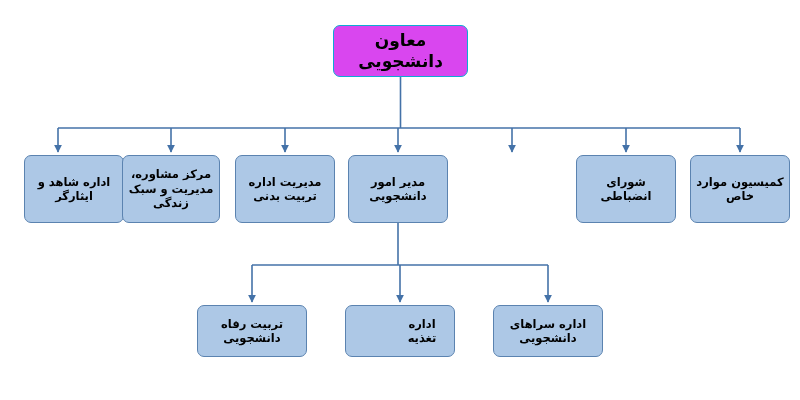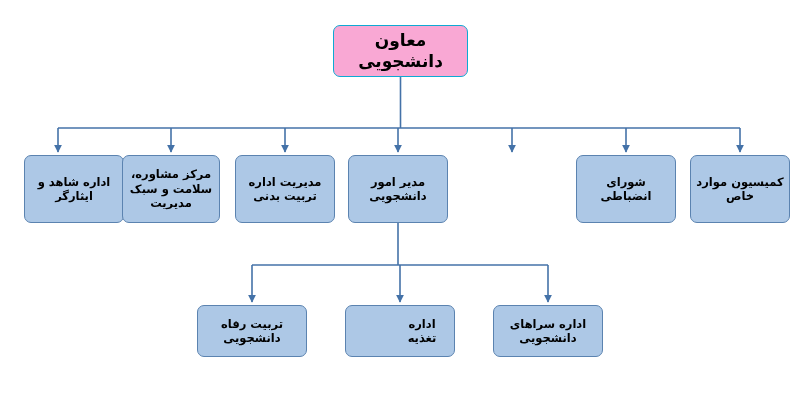--- a/index.html
+++ b/index.html
@@ -31,21 +31,21 @@
     justify-content: center;
     text-align: center;
     border-radius: 7px;
     border: 1px solid #2f5f8f;
     direction: rtl;
     line-height: 1.25;
     padding: 2px 4px;
     overflow: hidden;
   }
   .node-root {
-    background: #f9a8d4;
+    background: #d946ef;
     border: 1px solid #0fa9d3;
     color: #000000;
     font-weight: bold;
     font-size: 17px;
   }
   .node-l1 {
     background: #adc8e6;
     border: 1px solid #5b83b0;
     color: #000000;
     font-weight: bold;
@@ -98,21 +98,21 @@
 
   <div class="node node-root" style="left:333px; top:25px; width:135px; height:52px;">
     <span>معاون دانشجویی</span>
   </div>
 
   <div class="node node-l1" style="left:24px; top:155px; width:100px; height:68px;">
     <span>اداره شاهد و ایثارگر</span>
   </div>
 
   <div class="node node-l1" style="left:122px; top:155px; width:98px; height:68px;">
-    <span>مرکز مشاوره، سلامت و سبک مدیریت</span>
+    <span>مرکز مشاوره، مدیریت و سبک زندگی</span>
   </div>
 
   <div class="node node-l1" style="left:235px; top:155px; width:100px; height:68px;">
     <span>مدیریت اداره تربیت بدنی</span>
   </div>
 
   <div class="node node-l1" style="left:348px; top:155px; width:100px; height:68px;">
     <span>مدیر امور دانشجویی</span>
   </div>
 

